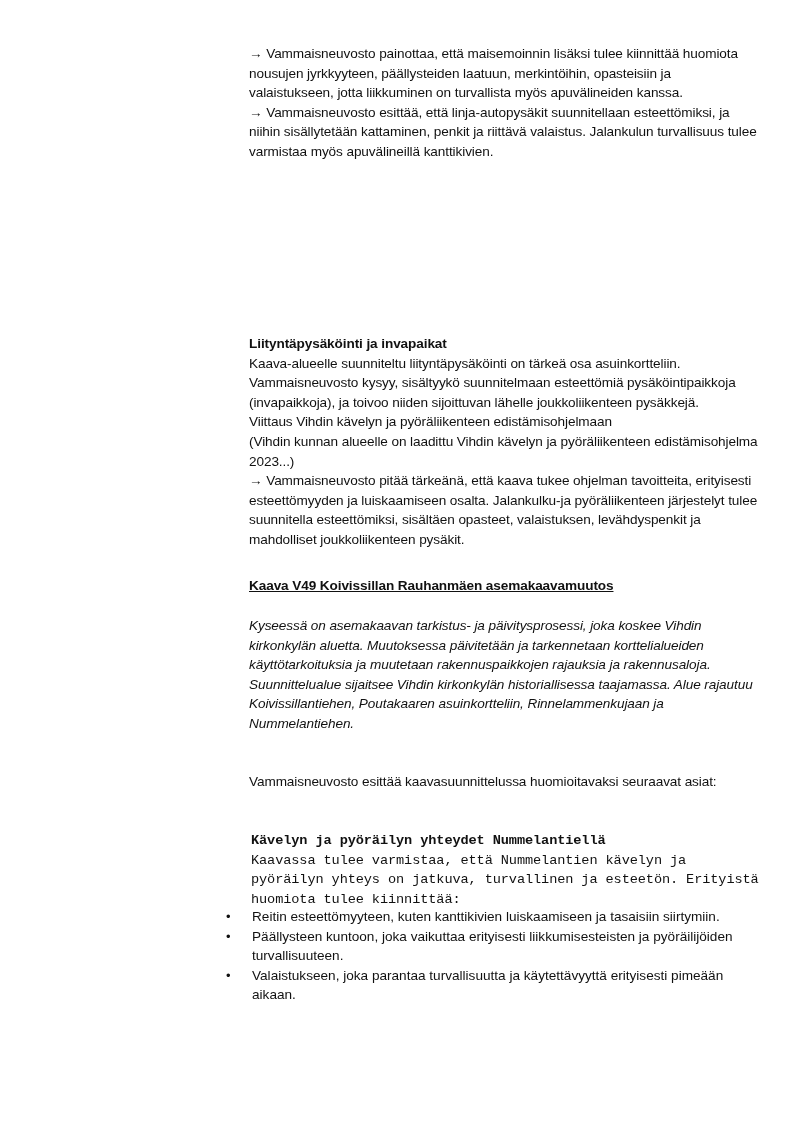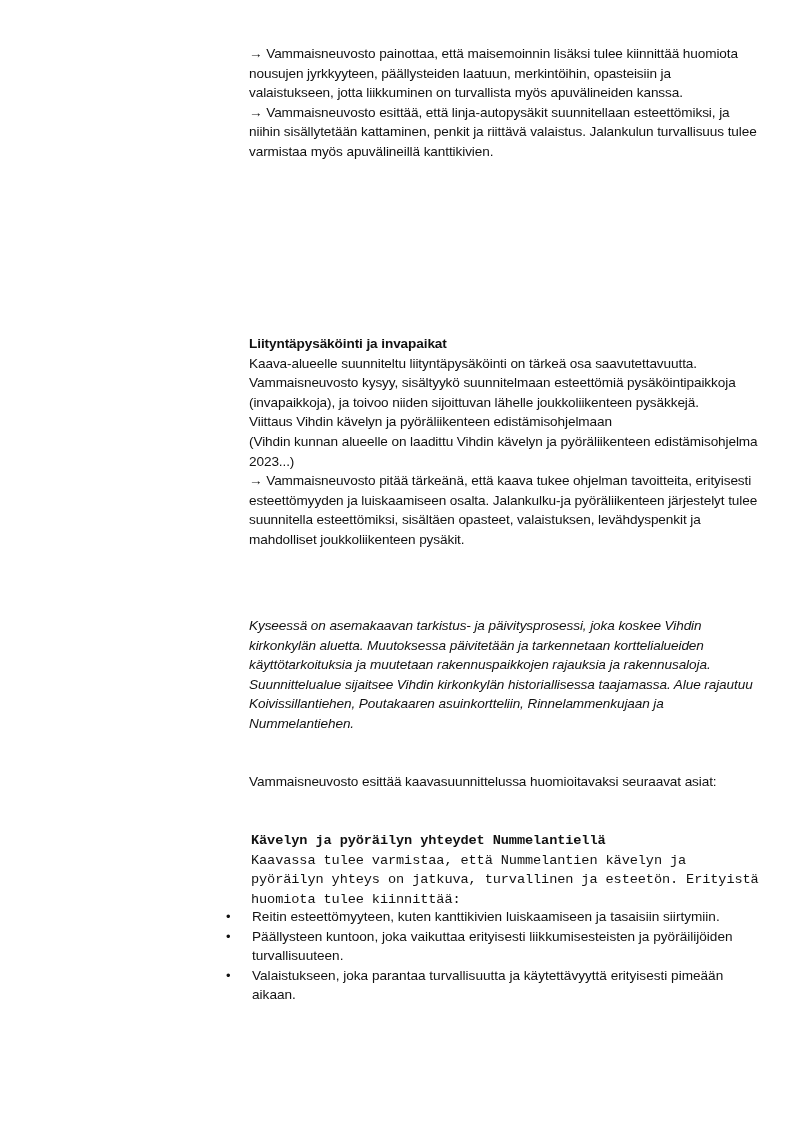--- a/index.html
+++ b/index.html
@@ -19,26 +19,29 @@
 
 <div class="page">
 
   <div class="col" style="top:44px;">
     <p>→ Vammaisneuvosto painottaa, että maisemoinnin lisäksi tulee kiinnittää huomiota  nousujen jyrkkyyteen,  päällysteiden laatuun, merkintöihin, opasteisiin ja valaistukseen, jotta  liikkuminen on turvallista myös apuvälineiden kanssa.</p>
     <p>→ Vammaisneuvosto esittää, että linja-autopysäkit suunnitellaan esteettömiksi, ja niihin sisällytetään kattaminen, penkit ja riittävä valaistus. Jalankulun turvallisuus tulee varmistaa myös  apuvälineillä kanttikivien.</p>
   </div>
 
   <div class="col" style="top:286px;margin-top:48px;">
     <p class="bold">Liityntäpysäköinti ja invapaikat</p>
-    <p>Kaava-alueelle suunniteltu liityntäpysäköinti on tärkeä osa saavutettavuutta.  Vammaisneuvosto kysyy, sisältyykö suunnitelmaan esteettömiä  pysäköintipaikkoja (invapaikkoja), ja toivoo niiden sijoittuvan lähelle joukkoliikenteen  pysäkkejä.</p>
+    <p>Kaava-alueelle suunniteltu liityntäpysäköinti on tärkeä osa asuinkortteliin.  Vammaisneuvosto kysyy, sisältyykö suunnitelmaan esteettömiä  pysäköintipaikkoja (invapaikkoja), ja toivoo niiden sijoittuvan lähelle joukkoliikenteen  pysäkkejä.</p>
     <p>Viittaus Vihdin kävelyn ja pyöräliikenteen edistämisohjelmaan</p>
     <p>(Vihdin kunnan alueelle on laadittu Vihdin kävelyn ja pyöräliikenteen edistämisohjelma 2023...)</p>
     <p>→ Vammaisneuvosto pitää tärkeänä, että kaava tukee ohjelman tavoitteita,  erityisesti esteettömyyden  ja luiskaamiseen osalta. Jalankulku-ja pyöräliikenteen järjestelyt tulee suunnitella esteettömiksi, sisältäen opasteet, valaistuksen, levähdyspenkit ja mahdolliset joukkoliikenteen pysäkit.</p>
   </div>
 
+  <div class="col" style="top:576px;">
+    <p class="ul">Kaava V49 Koivissillan Rauhanmäen asemakaavamuutos</p>
+  </div>
 
   <div class="col" style="top:616px;font-style:italic;">
     <p>Kyseessä on asemakaavan tarkistus-  ja päivitysprosessi, joka koskee Vihdin kirkonkylän  aluetta. Muutoksessa päivitetään ja tarkennetaan kortteli­alueiden  käyttötarkoituksia  ja muutetaan  rakennuspaikkojen rajauksia ja rakennusaloja. Suunnittelualue  sijaitsee Vihdin kirkonkylän historiallisessa taajamassa. Alue rajautuu  Koivissillantiehen, Poutakaaren asuinkortteliin,  Rinnelammenkujaan  ja Nummelantiehen.</p>
   </div>
 
   <div class="col" style="top:772px;">
     <p>Vammaisneuvosto esittää kaavasuunnittelussa huomioitavaksi seuraavat asiat:</p>
   </div>
 
   <div class="col" style="top:831px; left:251px;font-family:Liberation Mono, monospace;">

